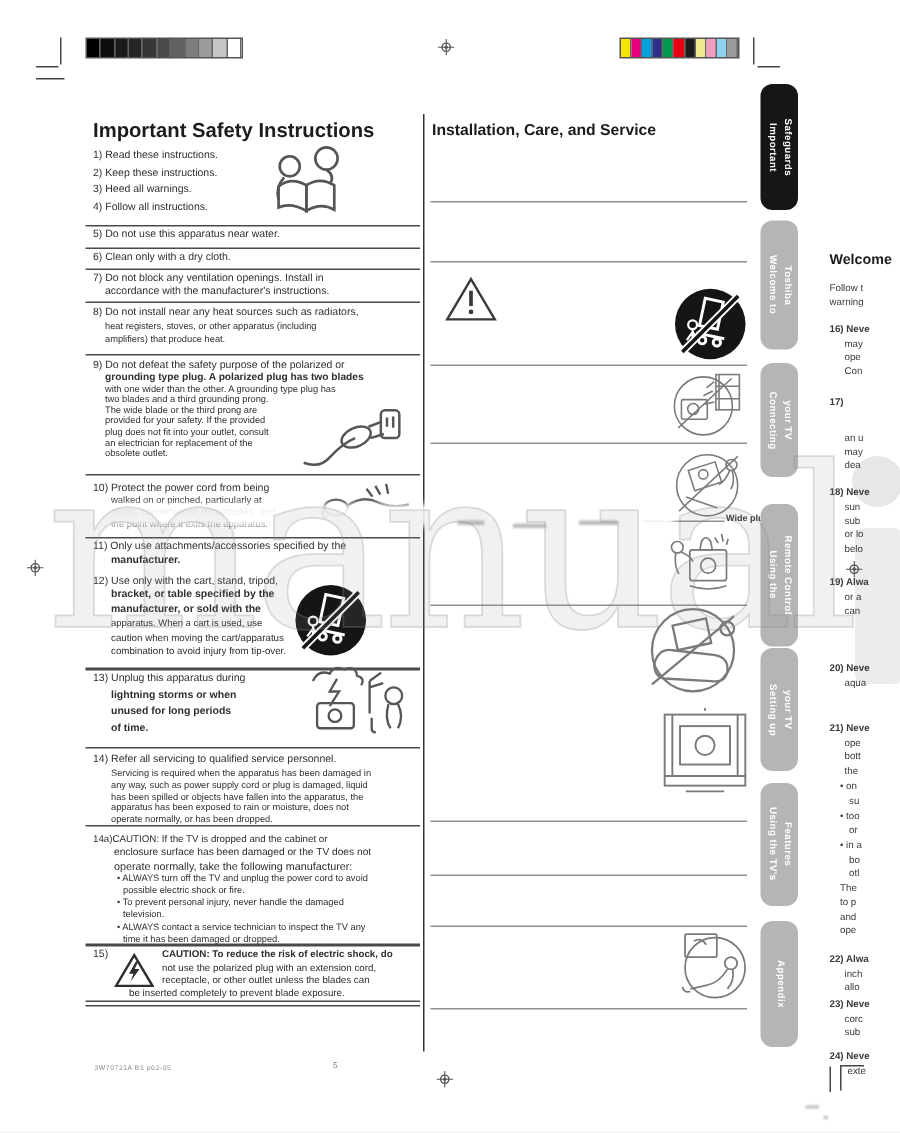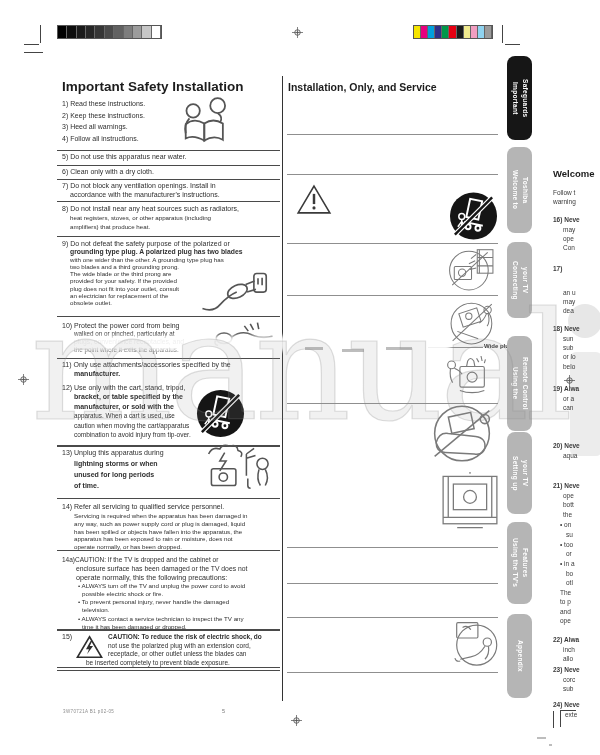--- a/index.html
+++ b/index.html
@@ -96,22 +96,22 @@
         </svg></div>
       <div class="abs" style="left: 564px; top: 372px; width: 11px; height: 11px;"><svg viewBox="0 0 12 12" width="11" height="11">
           <circle cx="6" cy="6" r="3" fill="none" stroke="#555" stroke-width="1"></circle>
           <path d="M6 0 V12 M0 6 H12" stroke="#555" stroke-width="0.8"></path>
           <circle cx="6" cy="6" r="1.2" fill="#555"></circle>
         </svg></div>
     </div>
 
   <div class="vdivider"></div>
 
-  <div class="title" style="left:62px;top:79px;font-size:13.5px;">Important Safety Installation</div>
-  <div class="title" style="left:288px;top:81px;font-size:10.5px;">Installation, Only, and Service</div>
+  <div class="title" style="left:62px;top:79px;font-size:13.5px;">Important Safety Instructions</div>
+  <div class="title" style="left:288px;top:81px;font-size:10.5px;">Installation, Care, and Service</div>
   <div class="t b" style="left:553px;top:168px;font-size:9.5px;color:#1c1c1c;">Welcome</div>
   <div class="t" style="left:484px;top:343px;font-size:6px;font-weight:bold;color:#333;">Wide plug</div>
 
   <div id="rules">
       <div class="rule" style="top: 150px; height: 1px;"></div>
       <div class="rule" style="top: 165px; height: 1px;"></div>
       <div class="rule" style="top: 179px; height: 1px;"></div>
       <div class="rule" style="top: 201px; height: 1px;"></div>
       <div class="rule" style="top: 236px; height: 1px;"></div>
       <div class="rule" style="top: 316px; height: 1px;"></div>
@@ -171,21 +171,21 @@
       <div class="t b" style="left: 74px; top: 471px; font-size: 7px;">unused for long periods</div>
       <div class="t b" style="left: 74px; top: 482px; font-size: 7px;">of time.</div>
       <div class="t" style="left: 62px; top: 503px; font-size: 7px;">14) Refer all servicing to qualified service personnel.</div>
       <div class="t" style="left: 74px; top: 512px; font-size: 6.2px;">Servicing is required when the apparatus has been damaged in</div>
       <div class="t" style="left: 74px; top: 519.8px; font-size: 6.2px;">any way, such as power supply cord or plug is damaged, liquid</div>
       <div class="t" style="left: 74px; top: 527.6px; font-size: 6.2px;">has been spilled or objects have fallen into the apparatus, the</div>
       <div class="t" style="left: 74px; top: 535.4px; font-size: 6.2px;">apparatus has been exposed to rain or moisture, does not</div>
       <div class="t" style="left: 74px; top: 543.2px; font-size: 6.2px;">operate normally, or has been dropped.</div>
       <div class="t" style="left: 62px; top: 556px; font-size: 6.5px;">14a)CAUTION: If the TV is dropped and the cabinet or</div>
       <div class="t" style="left: 76px; top: 564.6px; font-size: 6.8px;">enclosure surface has been damaged or the TV does not</div>
-      <div class="t" style="left: 76px; top: 573.2px; font-size: 7.2px;">operate normally, this the following precautions:</div>
+      <div class="t" style="left: 76px; top: 573.2px; font-size: 7.2px;">operate normally, take the following manufacturer:</div>
       <div class="t" style="left: 78px; top: 581.8px; font-size: 6.2px;">• ALWAYS turn off the TV and unplug the power cord to avoid</div>
       <div class="t" style="left: 82px; top: 590px; font-size: 6.2px;">possible electric shock or fire.</div>
       <div class="t" style="left: 78px; top: 598.2px; font-size: 6.2px;">• To prevent personal injury, never handle the damaged</div>
       <div class="t" style="left: 82px; top: 606.4px; font-size: 6.2px;">television.</div>
       <div class="t" style="left: 78px; top: 614.6px; font-size: 6.2px;">• ALWAYS contact a service technician to inspect the TV any</div>
       <div class="t" style="left: 82px; top: 622.8px; font-size: 6.2px;">time it has been damaged or dropped.</div>
       <div class="t" style="left: 62px; top: 633px; font-size: 7px;">15)</div>
       <div class="t b" style="left: 108px; top: 633px; font-size: 6.5px;">CAUTION: To reduce the risk of electric shock, do</div>
       <div class="t" style="left: 108px; top: 641.6px; font-size: 6.5px;">not use the polarized plug with an extension cord,</div>
       <div class="t" style="left: 108px; top: 650.2px; font-size: 6.5px;">receptacle, or other outlet unless the blades can</div>

